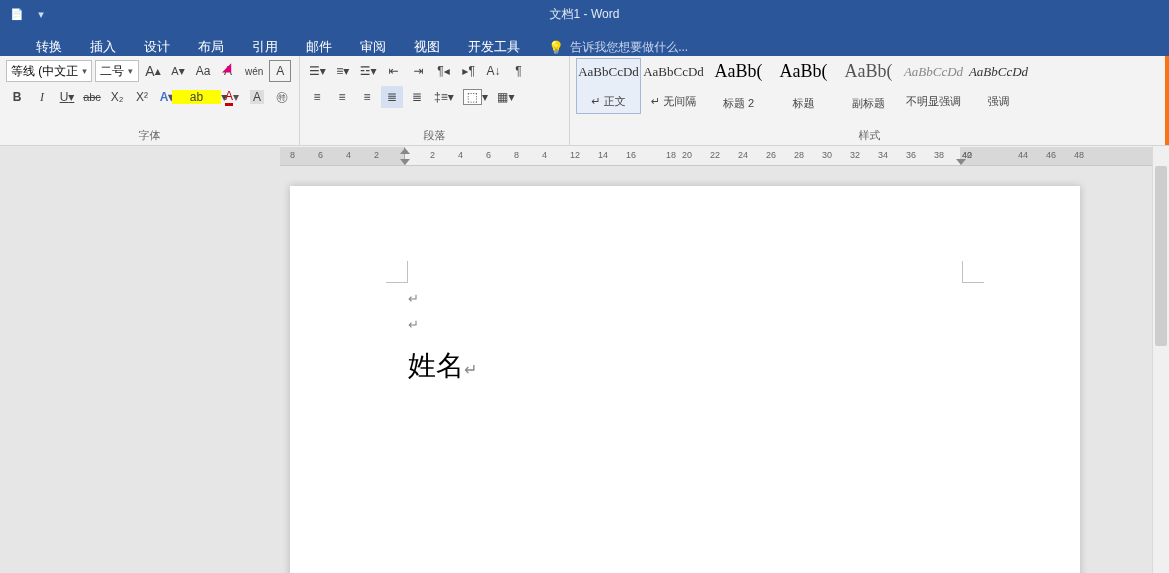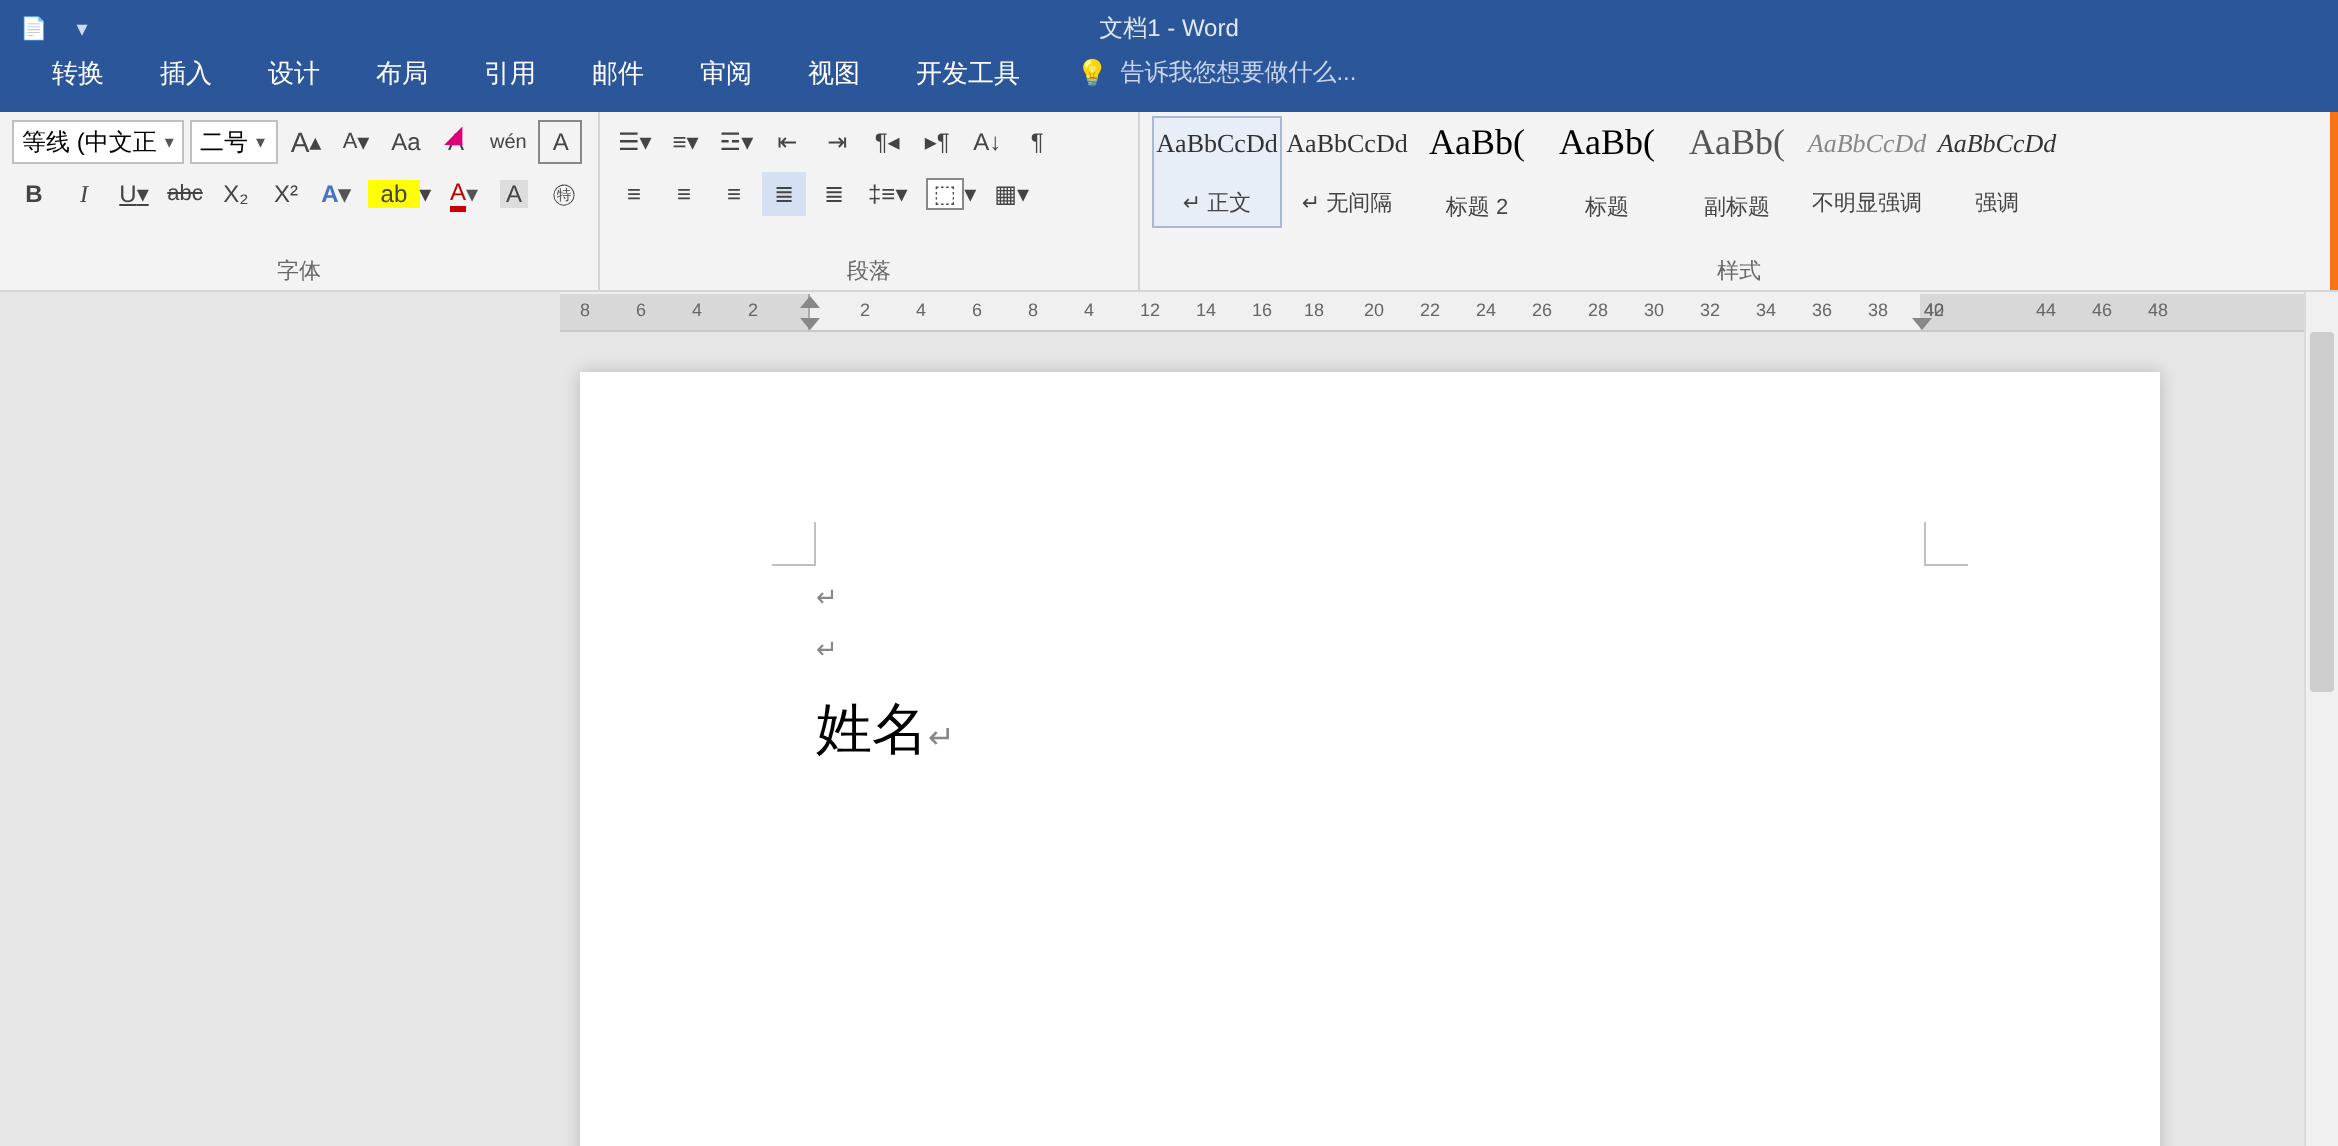--- a/index.html
+++ b/index.html
@@ -33,22 +33,22 @@
       left: 50%;
       transform: translateX(-50%);
       color: #e1e9f5;
       font-size: 12px;
     }
     
     .tabs {
       height: 28px;
       background: #2b579a;
       display: flex;
-      align-items: flex-start;
-      padding-left: 12px;
+      align-items: flex-end;
+      padding-left: 22px;
     }
     .tab {
       padding: 0 14px;
       display: flex;
       align-items: center;
       color: #fff;
       cursor: pointer;
       font-size: 13px;
     }
     .tellme {
@@ -293,21 +293,21 @@
             <span class="sup">▾</span>
           </div>
         <div class="btn" style="text-decoration:line-through;font-size:11px;">abc</div>
         <div class="btn">X₂</div>
         <div class="btn">X²</div>
         <div class="btn blueA">
             <span>A</span> 
             <span class="sup" style="color:#555;">▾</span>
           </div>
         <div class="btn">
-            <span style="background:#ffff00;padding:0 6px;">ab</span>
+            <span style="background:#ffff00;padding:0 18px;">ab</span>
             <span class="sup">▾</span>
           </div>
         <div class="btn redA">
             <span style="border-bottom:3px solid #c00;">A</span> 
             <span class="sup" style="color:#555;">▾</span>
           </div>
         <div class="btn">
             <span style="background:#ddd;padding:0 3px;">A</span>
           </div>
         <div class="btn">㊕</div>
@@ -391,21 +391,21 @@
       <div class="tick" style="left: 94px;">2</div>
       <div class="tick" style="left: 122px;"></div>
       <div class="tick" style="left: 150px;">2</div>
       <div class="tick" style="left: 178px;">4</div>
       <div class="tick" style="left: 206px;">6</div>
       <div class="tick" style="left: 234px;">8</div>
       <div class="tick" style="left: 262px;">4</div>
       <div class="tick" style="left: 290px;">12</div>
       <div class="tick" style="left: 318px;">14</div>
       <div class="tick" style="left: 346px;">16</div>
-      <div class="tick" style="left: 372px;">18</div>
+      <div class="tick" style="left: 386px;">18</div>
       <div class="tick" style="left: 402px;">20</div>
       <div class="tick" style="left: 430px;">22</div>
       <div class="tick" style="left: 458px;">24</div>
       <div class="tick" style="left: 486px;">26</div>
       <div class="tick" style="left: 514px;">28</div>
       <div class="tick" style="left: 542px;">30</div>
       <div class="tick" style="left: 570px;">32</div>
       <div class="tick" style="left: 598px;">34</div>
       <div class="tick" style="left: 626px;">36</div>
       <div class="tick" style="left: 654px;">38</div>

